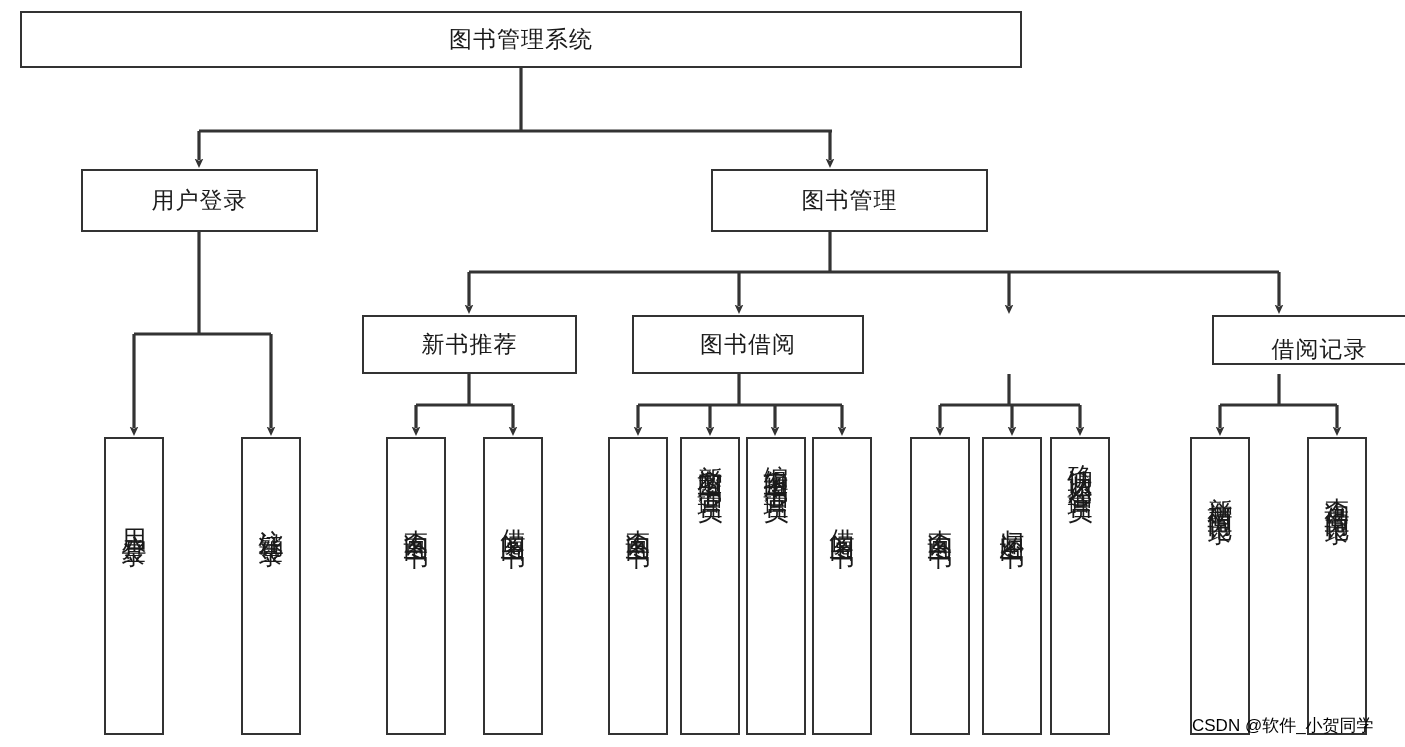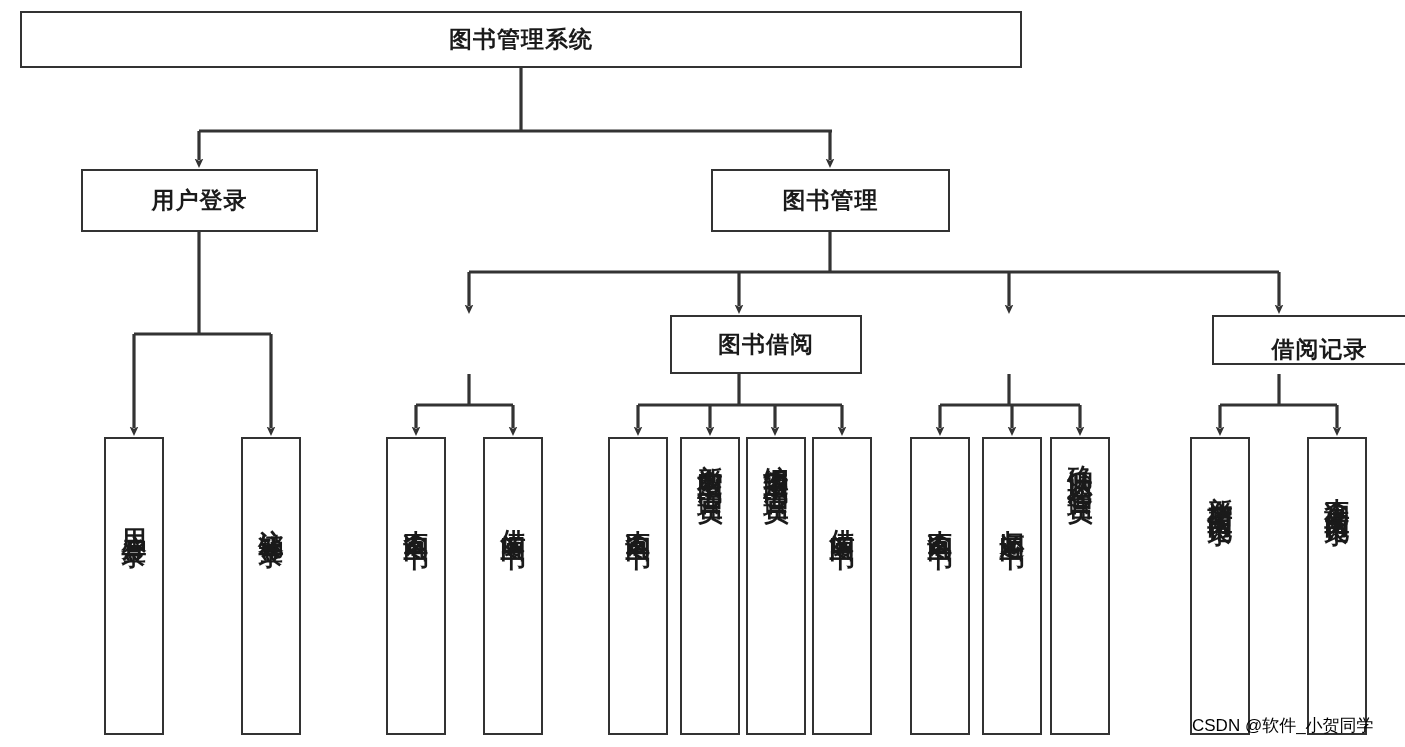--- a/index.html
+++ b/index.html
@@ -34,21 +34,20 @@
     display: flex;
     align-items: center;
     justify-content: center;
     z-index: 2;
   }
   .node .label {
     color: #1a1a1a;
     line-height: 1.18;
     text-align: center;
     white-space: nowrap;
-    font-weight: bold;
   }
   .node.horiz .label {
     font-size: 23px;
     letter-spacing: 1px;
   }
   .node.vert {
     align-items: flex-start;
     padding-top: 8px;
   }
   .node.vert .label {
@@ -123,25 +122,28 @@
     </g>
   </svg>
 
   <div class="node horiz" style="left:20px; top:11px; width:1002px; height:57px;">
     <span class="label">图书管理系统</span>
   </div>
 
   <div class="node horiz" style="left:81px; top:169px; width:237px; height:63px;">
     <span class="label">用户登录</span>
   </div>
-  <div class="node horiz" style="left:711px; top:169px; width:239px; height:63px;">
+  <div class="node horiz" style="left:711px; top:169px; width:277px; height:63px;">
     <span class="label">图书管理</span>
   </div>
 
-  <div class="node horiz" style="left:632px; top:315px; width:192px; height:59px;margin-left:38px;">
+  <div class="node horiz" style="left:362px; top:315px; width:215px; height:59px;">
+    <span class="label">新书推荐</span>
+  </div>
+  <div class="node horiz" style="left:632px; top:315px; width:232px; height:59px;">
     <span class="label">图书借阅</span>
   </div>
   <div class="node horiz" style="left:1212px; top:315px; width:215px; height:50px;align-items:flex-end;">
     <span class="label">借阅记录</span>
   </div>
 
   <div class="node vert" style="left:104px; top:437px; width:60px; height:298px; padding-top:70px;">
     <span class="label">用户登录</span>
   </div>
   <div class="node vert" style="left:241px; top:437px; width:60px; height:298px; padding-top:70px;">

